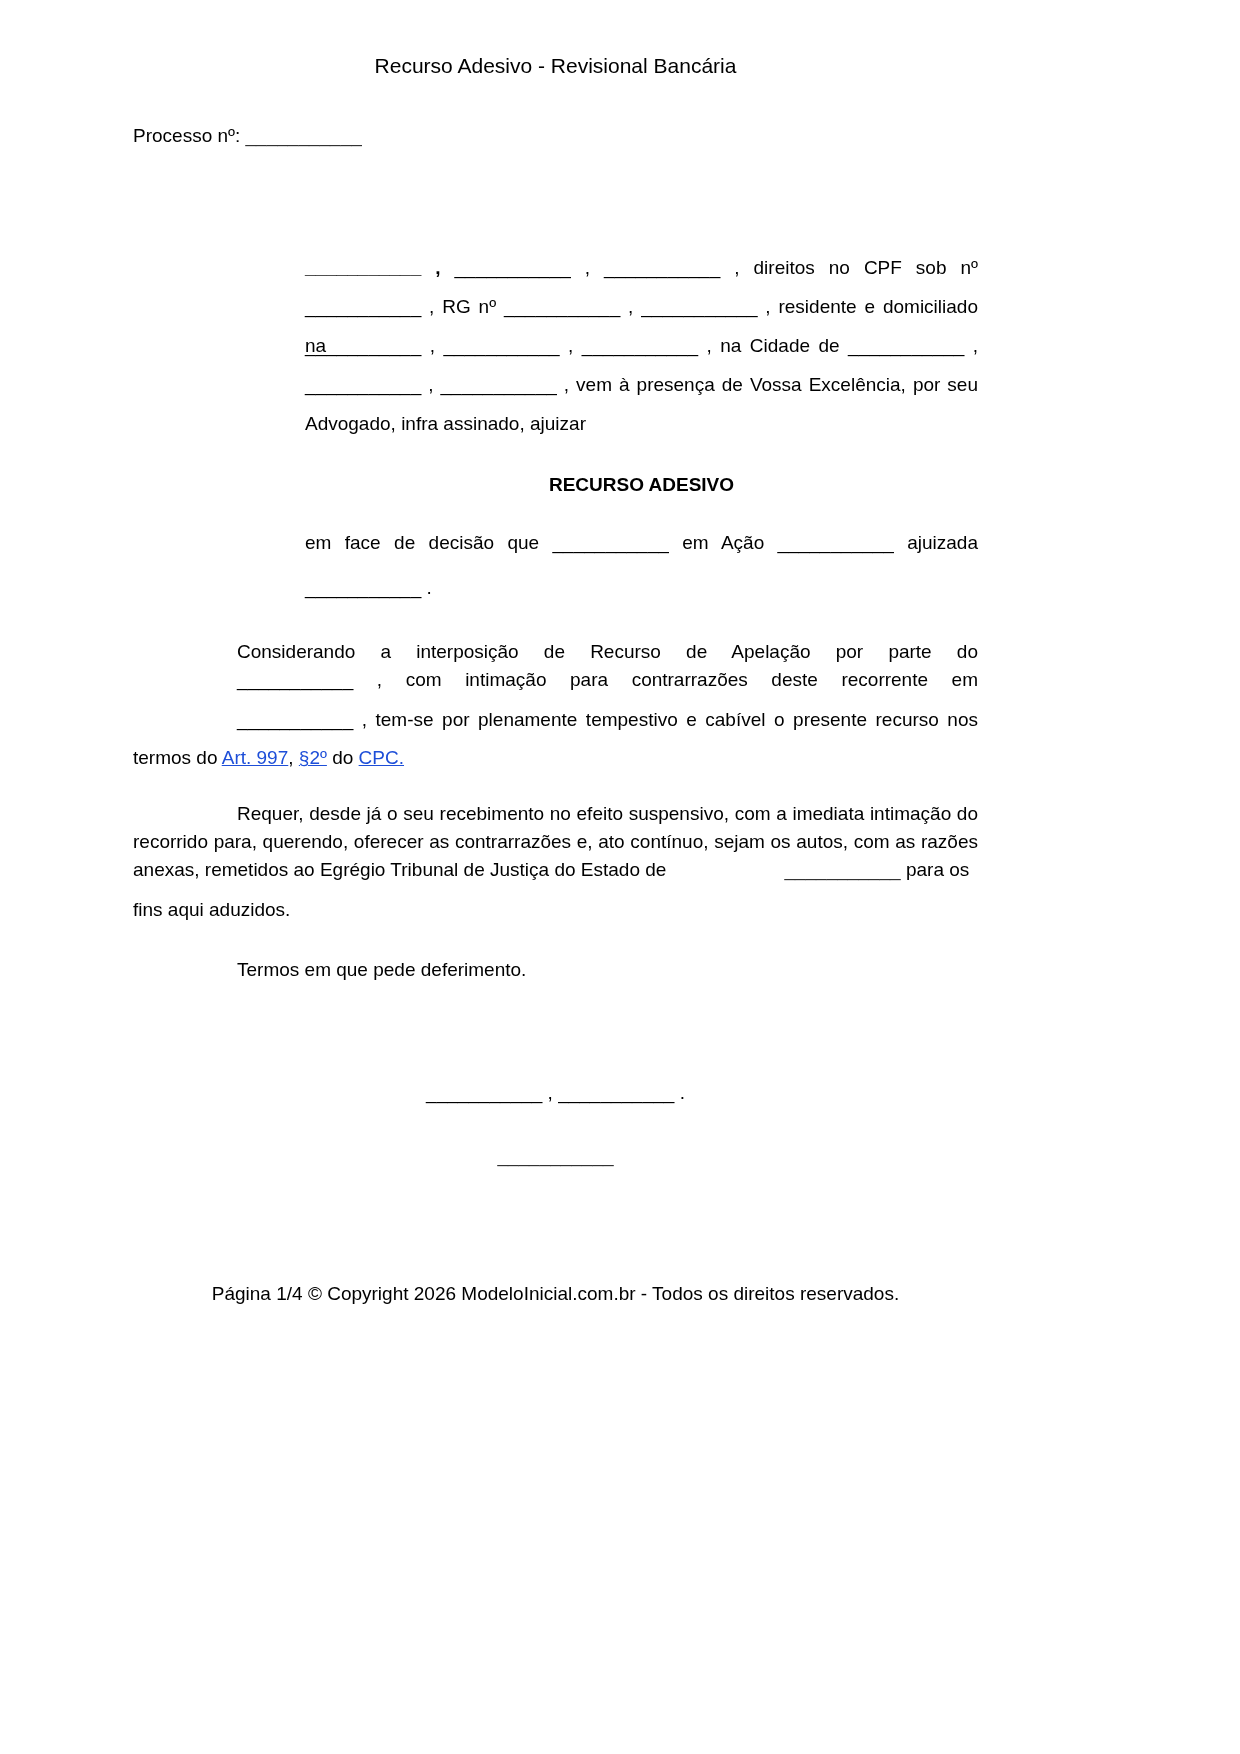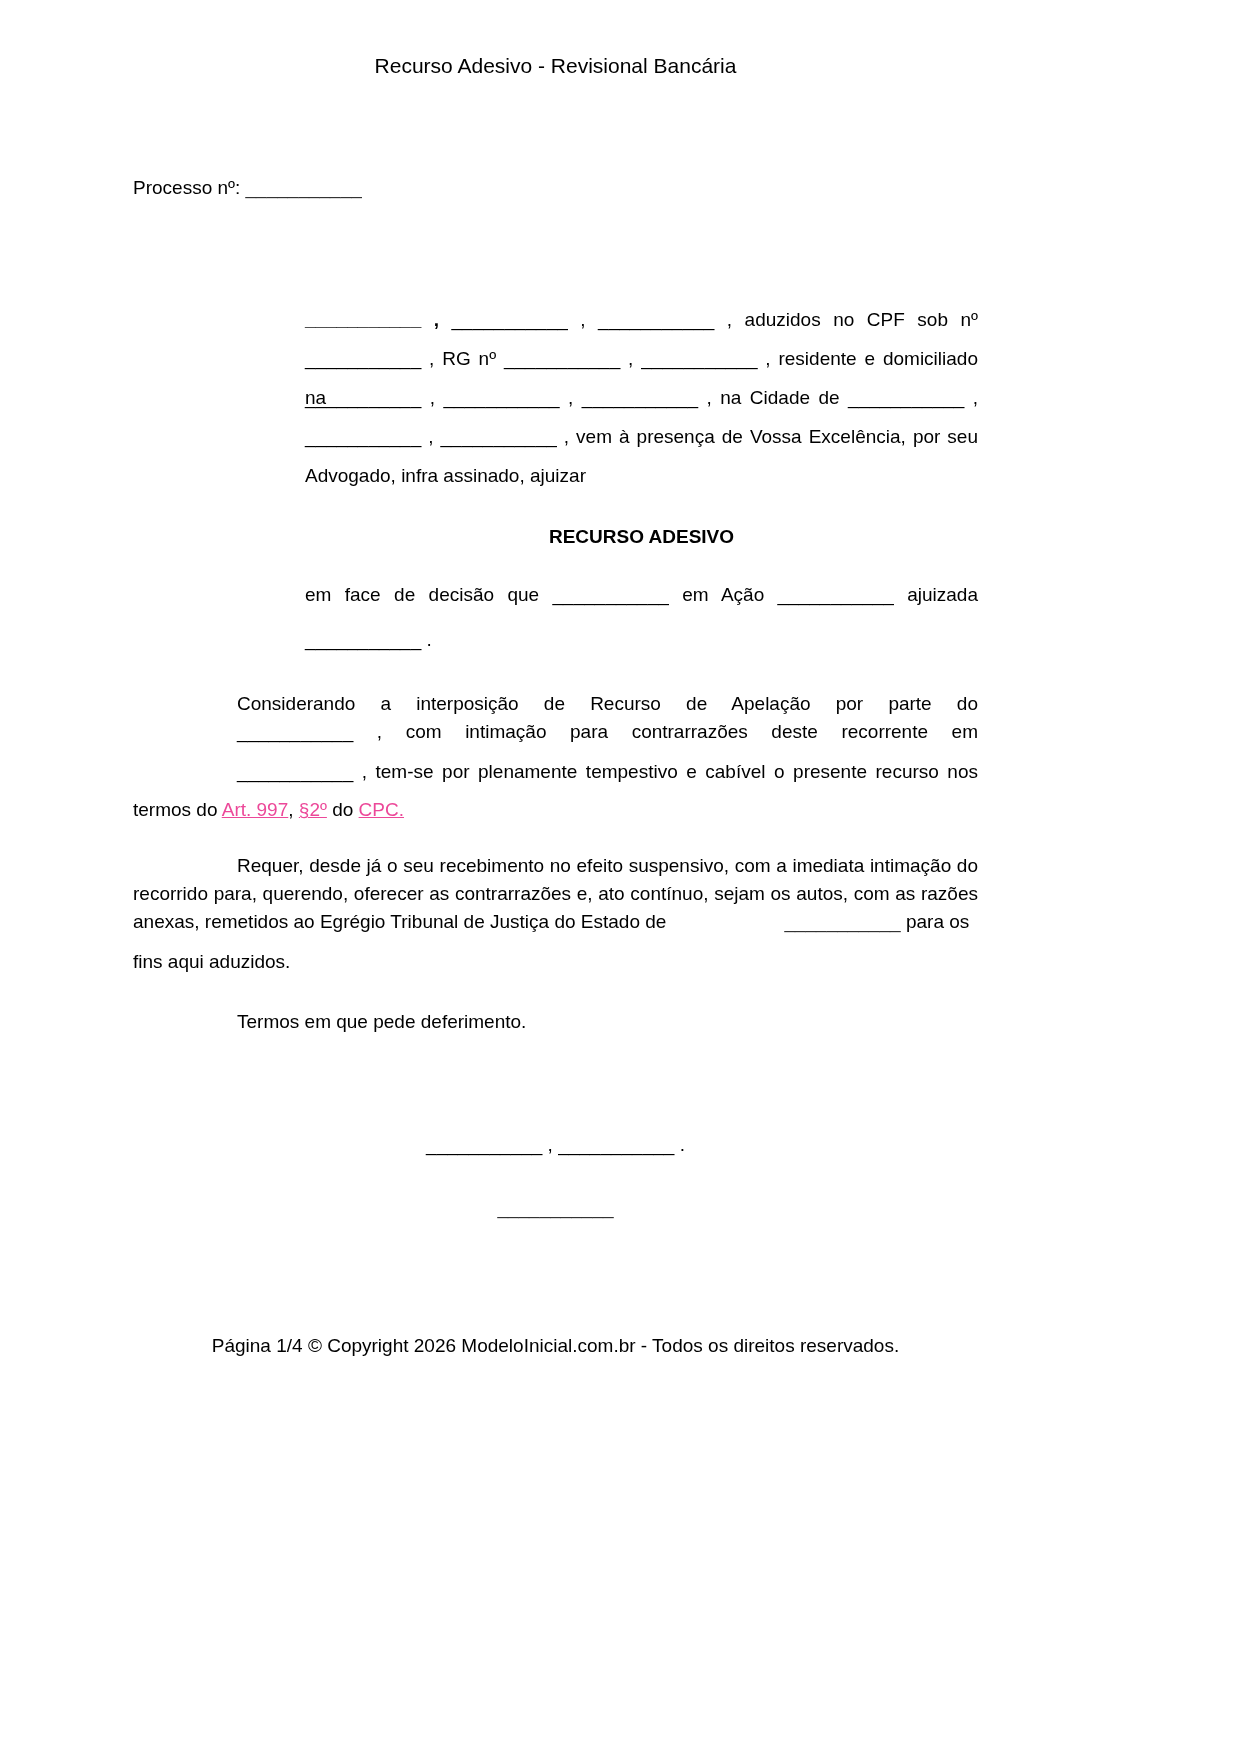--- a/index.html
+++ b/index.html
@@ -23,21 +23,21 @@
     font-size: 21px;
     text-align: center;
     line-height: 24px;
   }
   .court-line {
     margin-top: 30px;
     font-weight: bold;
     white-space: pre-wrap;
     line-height: 24px;
   }
-  .processo { margin-top: 98px; line-height: 24px; }
+  .processo { margin-top: 46px; line-height: 24px; }
   
   .qual { margin-top: 100px; margin-left: 172px; }
   .qline { height: 39px; line-height: 39px; }
   .jline { text-align: justify; text-align-last: justify; }
   .lline { text-align: right; text-align-last: left; }
   .recurso-heading {
     margin-top: 22px;
     margin-left: 172px;
     height: 39px;
     line-height: 39px;
@@ -49,38 +49,38 @@
   .sec-heading { margin-top: 76px; height: 28px; line-height: 28px; font-weight: bold; }
   .para { margin-top: 28px; }
   .pline { height: 28px; line-height: 28px; }
   .indent { margin-left: 104px; }
   .mt12 { margin-top: 12px; }
   .mt10 { margin-top: 10px; }
   .closing { margin-top: 32px; margin-left: 104px; height: 28px; line-height: 28px; }
   .dateline { margin-top: 95px; height: 28px; line-height: 28px; text-align: center; }
   .signature { margin-top: 35px; height: 28px; line-height: 28px; text-align: center; color: #333333; }
   .footer { margin-top: 110px; height: 28px; line-height: 28px; text-align: center; }
-  a.link { color: #ec4899; text-decoration: underline; cursor: pointer; }
+  a.link { color: #1d4ed8; text-decoration: underline; cursor: pointer; }
   .gap-spacer { display: inline-block; width: 118px; }
   .blank-gray { color: #333333; }
 </style>
 </head>
 <body>
 
 <div class="page">
 
   <div class="title">Recurso Adesivo - Revisional Bancária</div>
 
 
   <div class="processo">
     <span>Processo nº: </span><span class="blank-gray">___________</span>
   </div>
 
   <div class="qual">
-    <div class="qline jline"><span class="bold">___________ ,</span> <span>___________ , ___________ , aduzidos no CPF sob nº</span></div>
+    <div class="qline jline"><span class="bold">___________ ,</span> <span>___________ , ___________ , direitos no CPF sob nº</span></div>
     <div class="qline jline">___________ , RG nº ___________ , ___________ , residente e domiciliado na</div>
     <div class="qline jline">___________ , ___________ , ___________ , na Cidade de ___________ ,</div>
     <div class="qline jline">___________ , ___________ , vem à presença de Vossa Excelência, por seu</div>
     <div class="qline lline">Advogado, infra assinado, ajuizar</div>
   </div>
 
   <div class="recurso-heading">RECURSO ADESIVO</div>
 
   <div class="emface">
     <div class="eline jline">em face de decisão que ___________ em Ação ___________ ajuizada</div>

